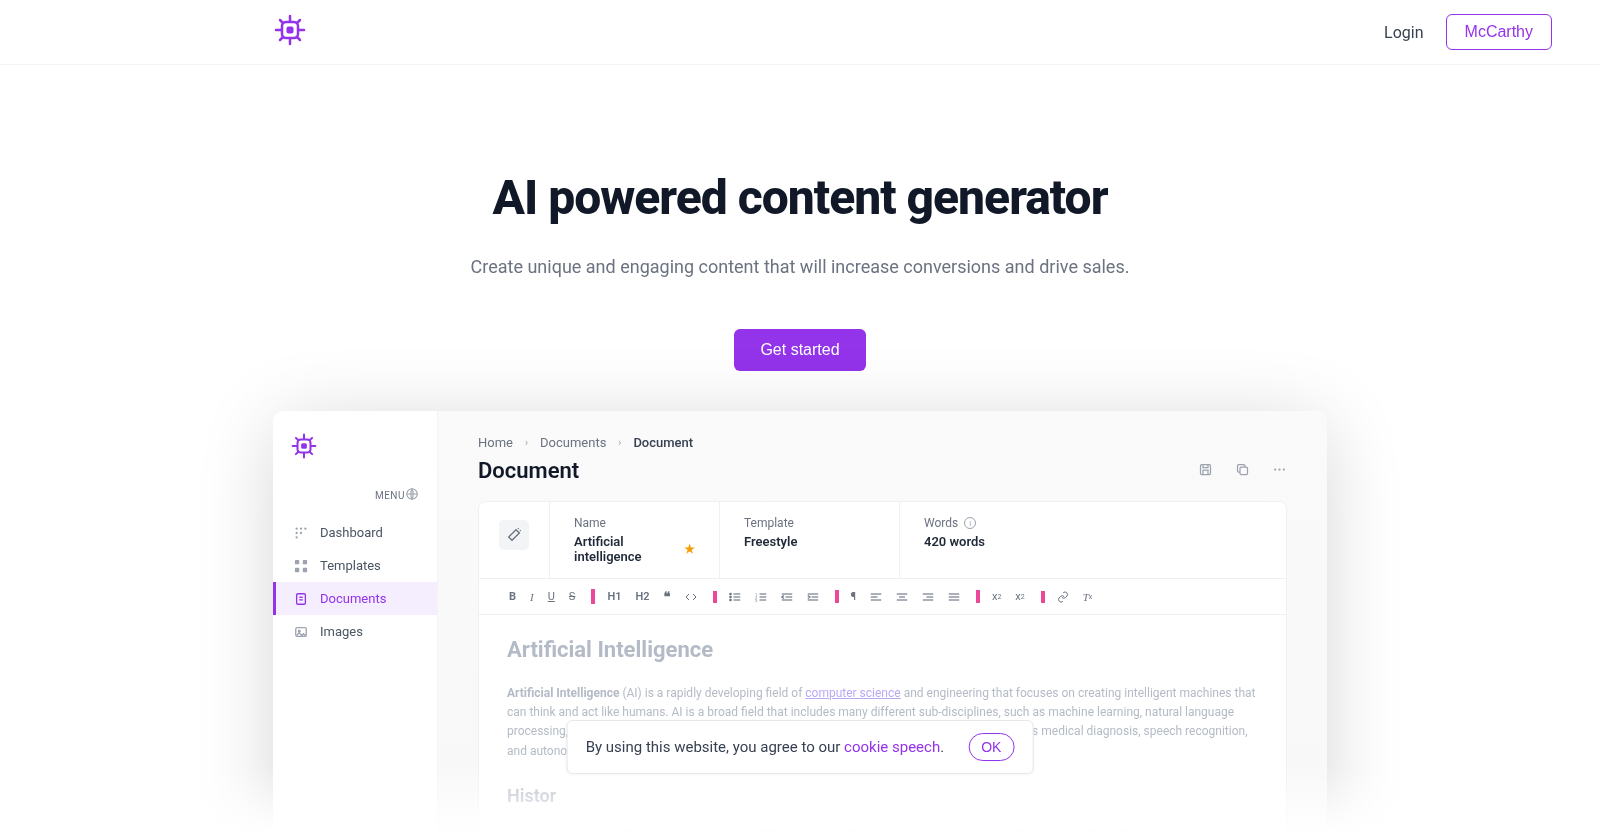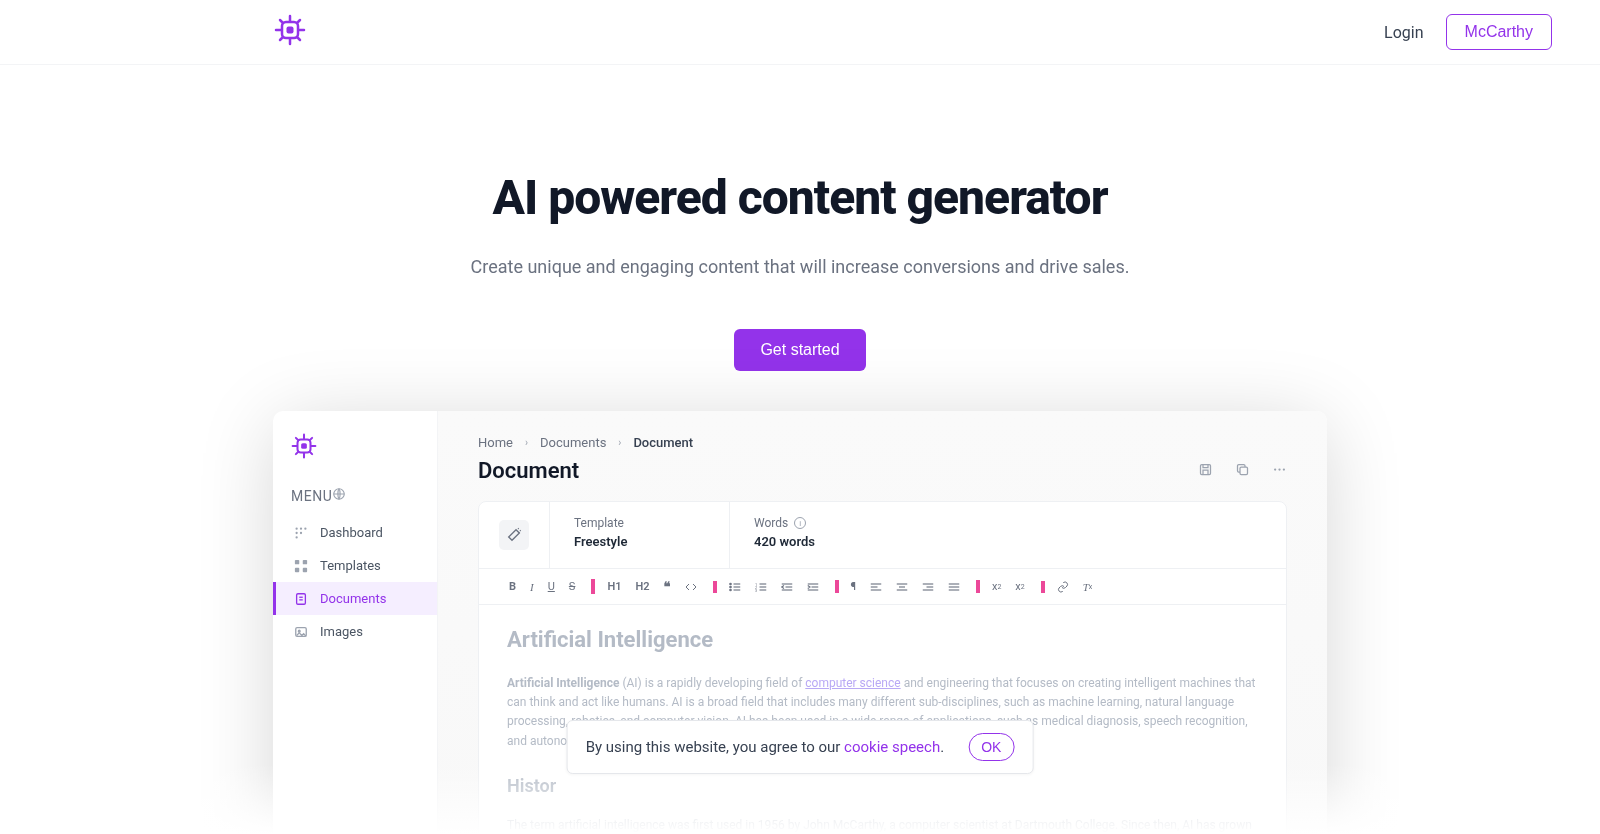--- a/index.html
+++ b/index.html
@@ -81,23 +81,23 @@
 
 .sidebar {
   width: 165px;
   border-right: 1px solid #f3f4f6;
   padding: 22px 0 0 0;
   flex-shrink: 0;
 }
 .sidebar-logo { padding: 0 18px 24px 18px; }
 .sidebar-logo svg { width: 26px; height: 26px; }
 .menu-header {
-  display: flex; justify-content: flex-start; align-items: center;
+  display: flex; justify-content: flex-end; align-items: center;
   padding: 0 18px; margin-bottom: 12px;
-  color: #6b7280; font-size: 14px; letter-spacing: 0.5px;
+  color: #6b7280; font-size: 10px; letter-spacing: 0.5px;
 }
 .globe-icon { color: #9ca3af; font-size: 12px; }
 .side-item {
   display: flex; align-items: center; gap: 12px;
   padding: 9px 18px;
   font-size: 13px; color: #4b5563;
   cursor: pointer;
   border-left: 3px solid transparent;
 }
 .side-item.active {
@@ -360,20 +360,27 @@
 
       <div class="meta-row">
         <div class="meta-cell icon-cell">
           <div class="doc-icon-sq">
             <svg width="16" height="16" viewBox="0 0 24 24" fill="none" stroke="currentColor" stroke-width="2">
                 <path d="M15 4l-11 11 5 5 11-11z"></path>
                 <path d="M18 2l1 1M21 5l1 1M19 8l1 1"></path>
               </svg>
           </div>
         </div>
+        <div class="meta-cell name-cell">
+          <div class="meta-label">Name</div>
+          <div class="meta-value">
+            <span>Artificial intelligence</span>
+            <span class="star">★</span>
+          </div>
+        </div>
         <div class="meta-cell tmpl-cell">
           <div class="meta-label">Template</div>
           <div class="meta-value">Freestyle</div>
         </div>
         <div class="meta-cell words-cell">
           <div class="meta-label">
             <span>Words</span>
             <span class="info-i">i</span>
           </div>
           <div class="meta-value">420 words</div>

